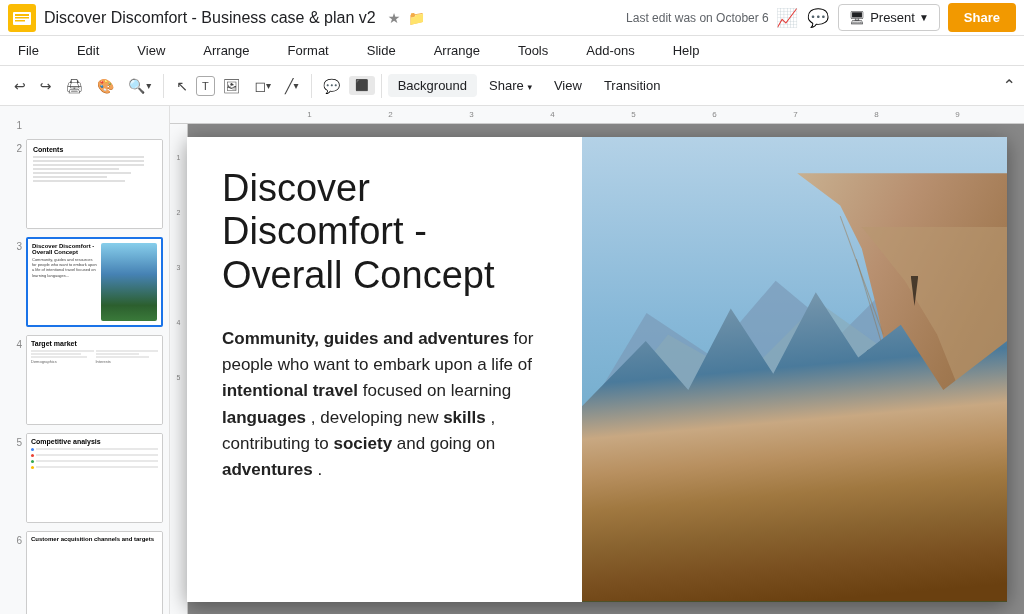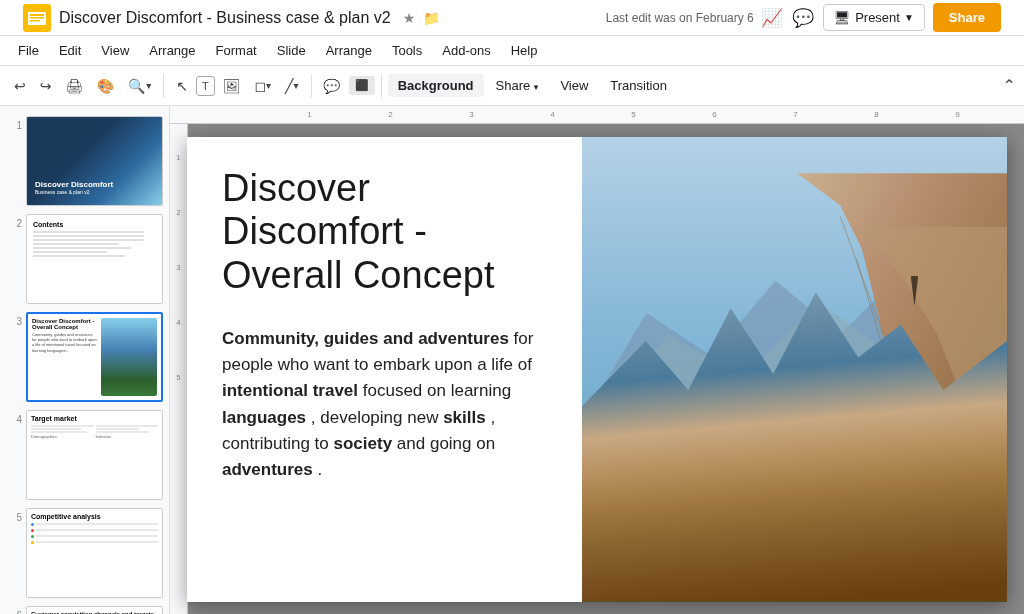--- a/index.html
+++ b/index.html
@@ -1,47 +1,47 @@
 <!DOCTYPE html>
 <html><head>
   <meta charset="utf-8">
   <style>
     * { box-sizing: border-box; margin: 0; padding: 0; }
     body { font-family: 'Arial', sans-serif; font-size: 13px; background: #f0f0f0; overflow: hidden; width: 1024px; height: 614px; }
 
     
     #titlebar {
       display: flex; align-items: center; height: 36px; background: #fff;
-      padding: 0 23px; border-bottom: 1px solid #e0e0e0;
+      padding: 0 8px; border-bottom: 1px solid #e0e0e0;
     }
     #app-icon { width: 28px; height: 28px; margin-right: 8px; flex-shrink: 0; }
     #doc-title-area { display: flex; align-items: center; flex: 1; }
     #doc-title { font-size: 16px; color: #202124; margin-right: 6px; }
     #star-icon { color: #888; font-size: 14px; margin-right: 4px; cursor: pointer; }
     #folder-icon { color: #888; font-size: 14px; cursor: pointer; }
     #title-right { display: flex; align-items: center; gap: 8px; margin-left: auto; }
     #last-edit { font-size: 12px; color: #5f6368; }
     #btn-present { display: flex; align-items: center; background: #fff; border: 1px solid #ccc; border-radius: 4px; padding: 5px 10px; cursor: pointer; font-size: 13px; color: #202124; }
     #btn-share { background: #f29900; color: #fff; border: none; border-radius: 4px; padding: 7px 16px; font-size: 13px; font-weight: bold; cursor: pointer; }
 
     
     #menubar {
       display: flex; align-items: center; height: 30px; background: #fff;
-      padding: 0 8px; border-bottom: 1px solid #e0e0e0;
+      padding: 0 8px; border-bottom: 1px solid #e0e0e0; gap: 18px;
     }
     .menu-item { padding: 4px 10px; font-size: 13px; color: #202124; cursor: pointer; border-radius: 3px; }
 
     
     #toolbar {
       display: flex; align-items: center; height: 40px; background: #fff;
       padding: 0 8px; border-bottom: 1px solid #e0e0e0; gap: 2px;
     }
     .tb-btn { padding: 4px 6px; cursor: pointer; border-radius: 3px; font-size: 14px; color: #444; display: flex; align-items: center; }
     .tb-separator { width: 1px; height: 24px; background: #e0e0e0; margin: 0 4px; }
-    #bg-btn { background: #f1f3f4; border-radius: 4px; padding: 4px 10px; font-size: 13px; font-weight: 700; color: #202124; cursor: pointer; }
+    #bg-btn { background: #f1f3f4; border-radius: 4px; padding: 4px 10px; font-size: 13px; font-weight: 400; color: #202124; cursor: pointer; }
     #layout-btn, #theme-btn, #transition-btn { padding: 4px 10px; font-size: 13px; color: #202124; cursor: pointer; border-radius: 3px; }
     #collapse-btn { margin-left: auto; cursor: pointer; font-size: 16px; color: #444; }
 
     
     #main-layout { display: flex; height: calc(614px - 36px - 30px - 40px); }
 
     
     #slides-panel {
       width: 170px; background: #f8f9fa; border-right: 1px solid #e0e0e0;
       overflow-y: auto; padding: 8px 4px;
@@ -160,21 +160,21 @@
     <rect x="7" y="16" width="10" height="1.5" fill="#FBBC04"></rect>
   </svg>
 
   <div id="doc-title-area">
     <span id="doc-title">Discover Discomfort - Business case &amp; plan v2</span>
     <span id="star-icon" style="margin-left:6px;color:#888;">★</span>
     <span id="folder-icon" style="margin-left:4px;color:#888;font-size:14px;">📁</span>
   </div>
 
   <div id="title-right">
-    <span id="last-edit">Last edit was on February 6</span>
+    <span id="last-edit">Last edit was on October 6</span>
     <span style="font-size:18px;color:#444;">📈</span>
     <span style="font-size:18px;color:#444;">💬</span>
     <button id="btn-present" style="display:flex;align-items:center;background:#fff;border:1px solid #ccc;border-radius:4px;padding:5px 10px;cursor:pointer;font-size:13px;">
       <span style="margin-right:5px;">🖥</span>
       <span>Present</span>
       <span style="margin-left:4px;font-size:10px;">▼</span>
     </button>
     <button id="btn-share" style="background:#f29900;color:#fff;border:none;border-radius:4px;padding:7px 16px;font-size:13px;font-weight:bold;cursor:pointer;">Share</button>
   </div>
 </div>
@@ -219,28 +219,20 @@
 
   <div id="collapse-btn" style="margin-left:auto;">⌃</div>
 </div>
 
 <div id="main-layout">
 
   <div id="slides-panel">
 
     <div class="slide-thumb">
       <span class="slide-num">1</span>
-      <div class="slide-preview">
-        <div class="s1-bg">
-          <div class="s1-text">
-            <div class="s1-title">Discover Discomfort</div>
-            <div class="s1-sub">Business case &amp; plan v2</div>
-          </div>
-        </div>
-      </div>
     </div>
 
     <div class="slide-thumb">
       <span class="slide-num">2</span>
       <div class="slide-preview">
         <div class="s2-bg">
           <div class="s2-title">Contents</div>
           <div class="s2-line"></div>
             <div class="s2-line"></div>
             <div class="s2-line"></div>

